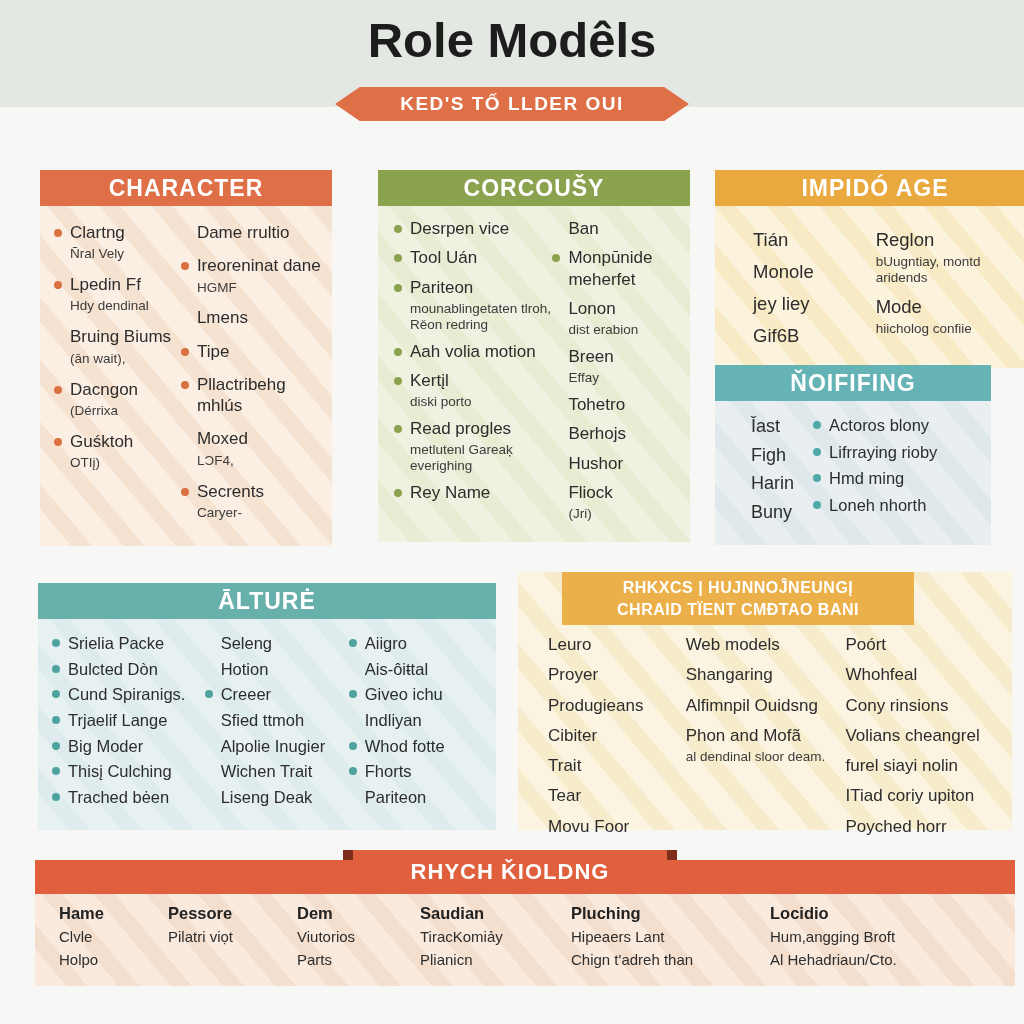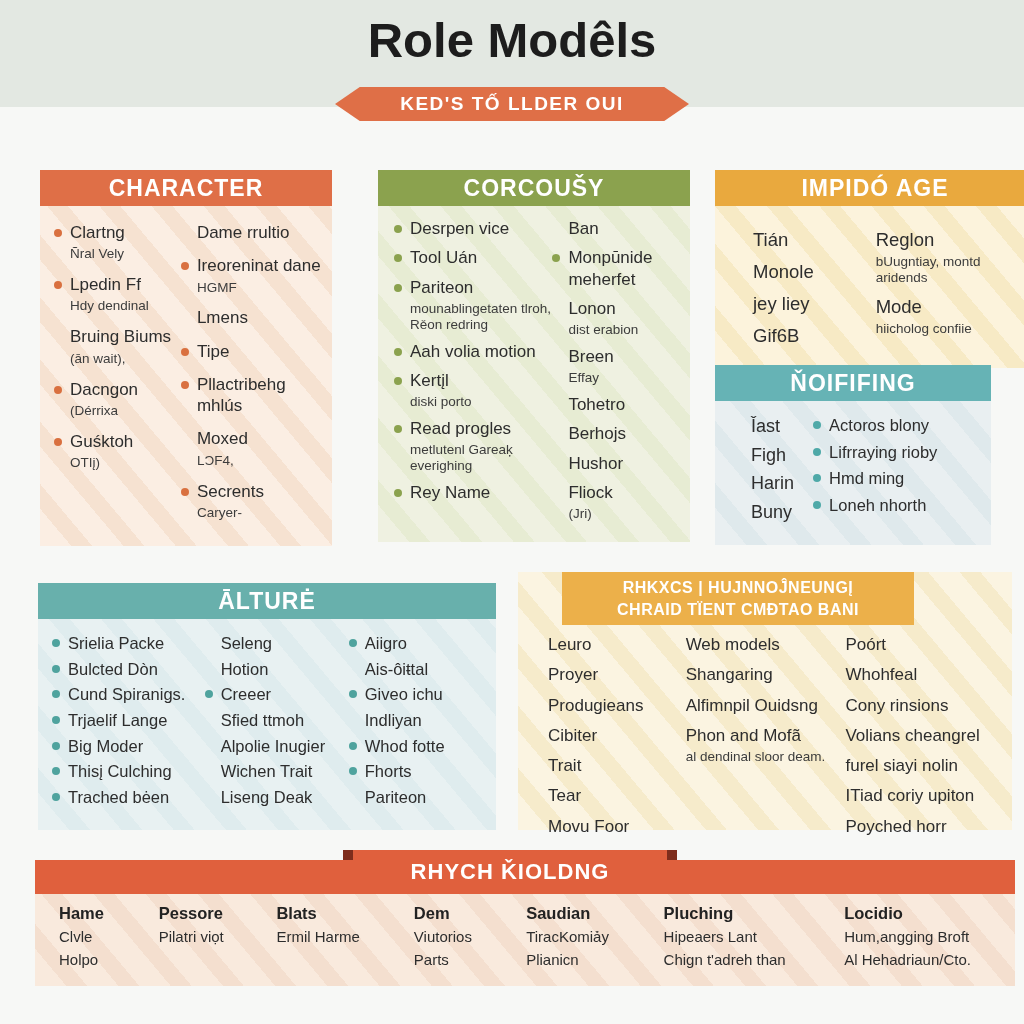--- a/index.html
+++ b/index.html
@@ -703,24 +703,20 @@
     <div class="bot-body">
       <div class="bcol" style="width:92px">
         <div class="bhead">Hame</div>
         <div class="bline">Clvle</div>
         <div class="bline">Holpo</div>
       </div>
       <div class="bcol" style="width:112px">
         <div class="bhead">Pessore</div>
         <div class="bline">Pilatri viọt</div>
       </div>
-      <div class="bcol" style="width:134px">
-        <div class="bhead">Blats</div>
-        <div class="bline">Ermil Harme</div>
-      </div>
       <div class="bcol" style="width:106px">
         <div class="bhead">Dem</div>
         <div class="bline">Viutorios</div>
         <div class="bline">Parts</div>
       </div>
       <div class="bcol" style="width:134px">
         <div class="bhead">Saudian</div>
         <div class="bline">TiracKomiảy</div>
         <div class="bline">Plianicn</div>
       </div>

